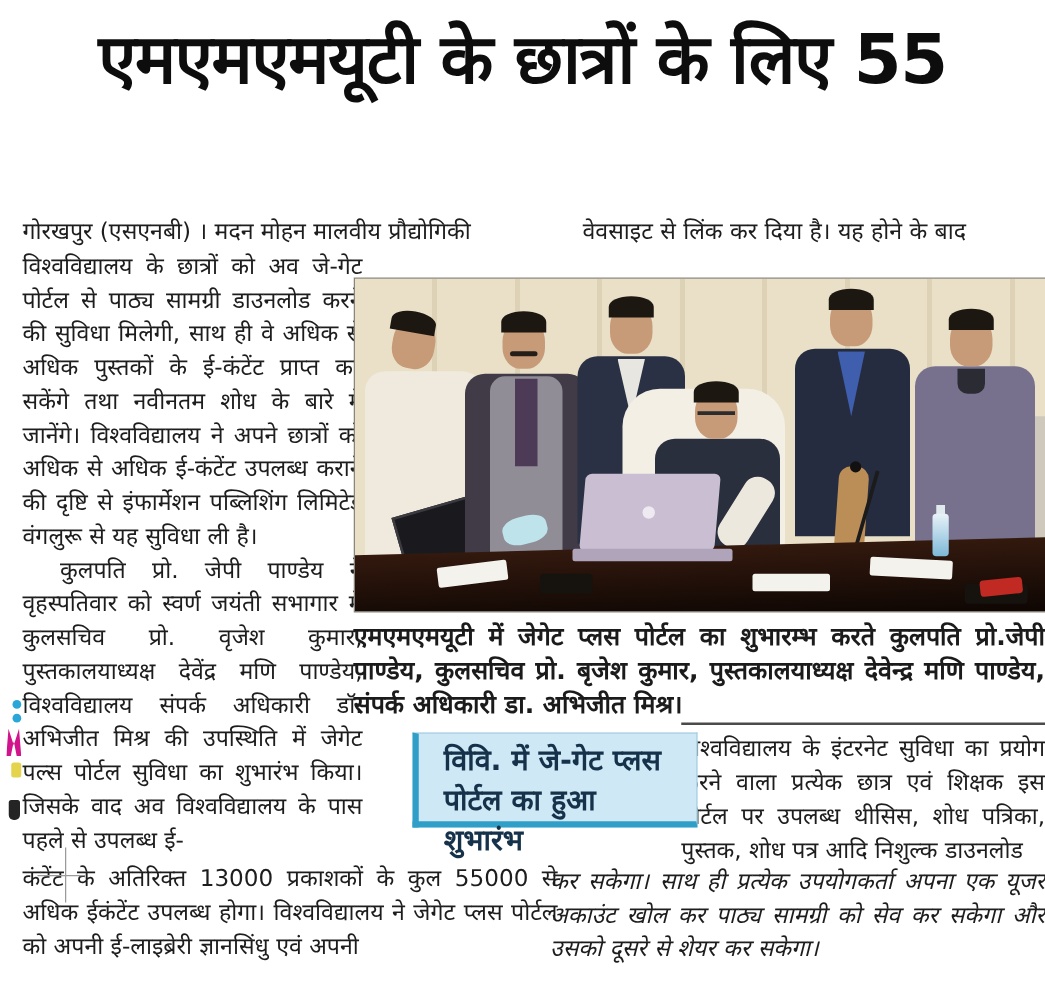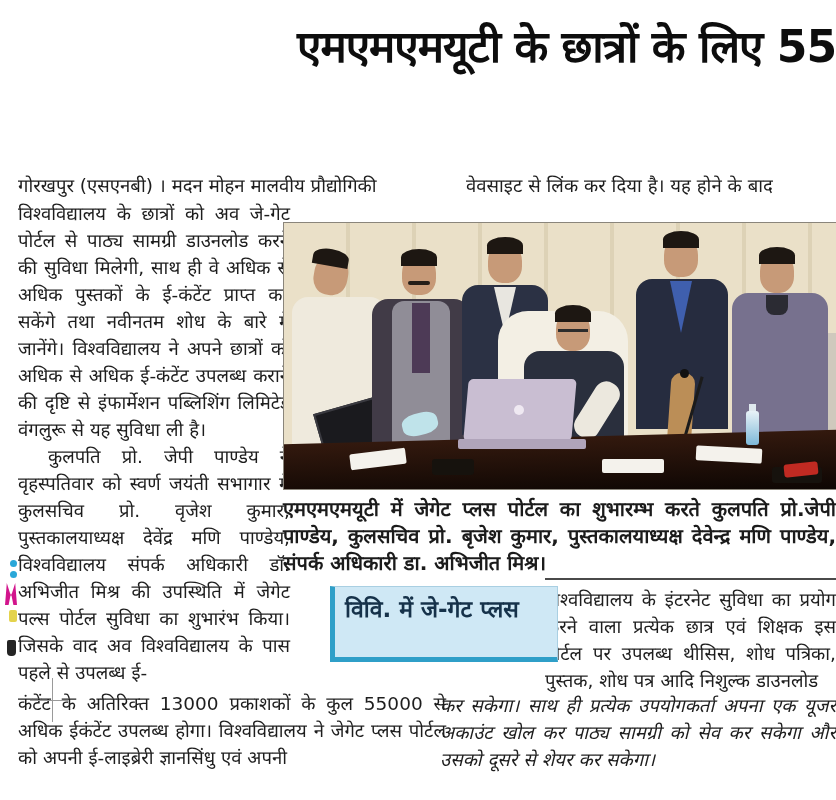--- a/index.html
+++ b/index.html
@@ -3,23 +3,23 @@
 <meta charset="utf-8">
 <style>
   html,body{margin:0;padding:0;}
   body{
     width:836px;height:800px;position:relative;background:#ffffff;
     font-family:"DejaVu Sans","Liberation Sans",sans-serif;
     color:var(--body-color,#1d1d1d);overflow:hidden;
   }
   
   .headline{
-    position:absolute;left:0;top:10px;width:836px;text-align:right;
+    position:absolute;left:0;top:10px;width:836px;text-align:center;
     color:var(--headline-color,#0d0d0d);
-    font-weight:800;line-height:74px;font-size:44px;letter-spacing:-1px;
+    font-weight:800;line-height:74px;font-size:55px;letter-spacing:-1px;
   }
   
   .bodytext{font-size:18.5px;line-height:27px;text-align:justify;}
   .lead-line{position:absolute;left:18px;top:172px;width:424px;white-space:nowrap;overflow:hidden;}
   .left-col{position:absolute;left:18px;top:200px;width:272px;}
   .left-col p{margin:0;}
   .left-col p.indent{text-indent:30px;}
   .left-wide{position:absolute;left:18px;top:690px;width:428px;}
   .right-top{position:absolute;left:438px;top:172px;width:398px;white-space:nowrap;overflow:hidden;margin-left:28px;}
   .right-col{position:absolute;left:545px;top:586px;width:291px;}
@@ -54,21 +54,21 @@
   .caption{position:absolute;left:283px;top:496px;width:553px;
     font-size:20px;line-height:27px;font-weight:700;color:#1b1b1b;text-align:justify;}
   .cap-rule{position:absolute;left:545px;top:578px;width:291px;height:2px;background:#4a4a4a;}
   
   .hbox{
     position:absolute;left:330px;top:586px;width:228px;height:76px;
     background:var(--highlight-bg,#cfe8f5);
     border-left:5px solid var(--highlight-accent,#2f9fc8);
     border-bottom:5px solid var(--highlight-accent,#2f9fc8);
     border-top:1px solid #a9cfe2;border-right:1px solid #a9cfe2;
-    padding:6px 10px;box-sizing:border-box;
+    padding:6px 20px;box-sizing:border-box;
     font-size:23px;line-height:32px;font-weight:700;color:#16324a;
   }
   
   .mark{position:absolute;}
   .mk-blue{left:10px;top:560px;width:7px;height:7px;background:#2aa7d8;border-radius:50%;box-shadow:0 11px 0 #2aa7d8;}
   .mk-magenta{left:5px;top:583px;width:12px;height:22px;background:#d2148c;clip-path:polygon(0 100%,15% 0,50% 60%,85% 0,100% 100%,70% 100%,50% 45%,30% 100%);}
   .mk-yellow{left:9px;top:610px;width:8px;height:12px;background:#e4d34c;border-radius:2px;}
   .mk-dark{left:7px;top:640px;width:9px;height:16px;background:#242424;border-radius:2px 2px 4px 4px;}
   .mk-cross-h{left:30px;top:700px;width:38px;height:1px;background:#9a9a9a;}
   .mk-cross-v{left:52px;top:678px;width:1px;height:44px;background:#9a9a9a;}
@@ -150,20 +150,21 @@
   <div class="bottle-cap"></div>
   <div class="bottle"></div>
   <div class="red-obj"></div>
 </div>
 
 <div class="caption">एमएमएमयूटी में जेगेट प्लस पोर्टल का शुभारम्भ करते कुलपति प्रो.जेपी पाण्डेय, कुलसचिव प्रो. बृजेश कुमार, पुस्तकालयाध्यक्ष देवेन्द्र मणि पाण्डेय, संपर्क अधिकारी डा. अभिजीत मिश्र।</div>
 <div class="cap-rule"></div>
 
 <div class="hbox">
   <div>विवि. में जे-गेट प्लस</div>
+  <div>पोर्टल का हुआ शुभारंभ</div>
 </div>
 
 <div class="mark mk-blue"></div>
 <div class="mark mk-magenta"></div>
 <div class="mark mk-yellow"></div>
 <div class="mark mk-dark"></div>
 <div class="mark mk-cross-h"></div>
 <div class="mark mk-cross-v"></div>
 
 </body></html>

